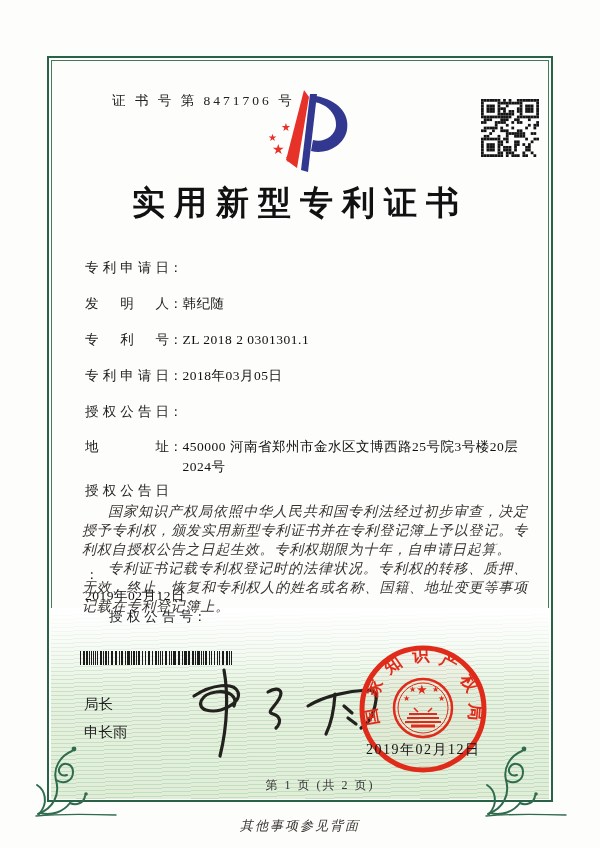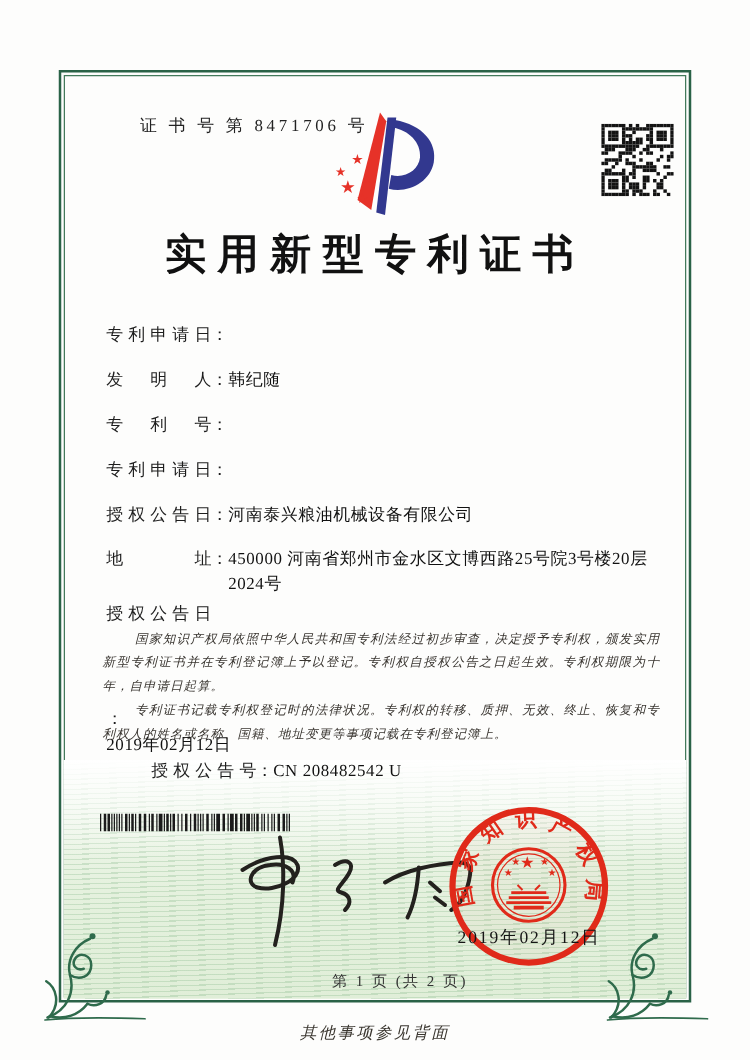--- a/index.html
+++ b/index.html
@@ -41,25 +41,25 @@
   .frow{display:flex;line-height:21px;margin-bottom:15px;}
   .frow.addr{line-height:20px;margin-bottom:3px;}
   .flabel{
     display:inline-block;width:84px;flex:0 0 84px;
     text-align:justify;text-align-last:justify;color:#1d1d1d;
   }
   .fcolon{flex:0 0 12px;}
   .fvalue{letter-spacing:0.5px;color:#111;}
   .frow.addr .fvalue{max-width:352px;}
   .grant-row{display:flex;line-height:21px;flex-direction:column;}
-  .grant-right{margin-left:36px;display:flex;}
+  .grant-right{margin-left:24px;display:flex;}
   
   .paras{position:absolute;left:82px;top:502px;width:446px;}
   .paras p{
-    margin:0;font-size:10px;line-height:19px;letter-spacing:0.8px;
+    margin:0;font-size:14px;line-height:19px;letter-spacing:0.8px;
     text-indent:26px;color:#38342f;font-style:italic;text-align:justify;
   }
   
   .barcode{position:absolute;left:80px;top:651px;width:156px;height:14px;}
   .barcode i{position:absolute;top:0;bottom:0;background:#1b1b1b;}
   
   .signer{position:absolute;left:84px;top:690px;font-size:14.5px;line-height:28px;color:#222;}
   .sig-svg{position:absolute;left:172px;top:658px;}
   
   .seal{position:absolute;left:356px;top:642px;}
@@ -365,43 +365,43 @@
         <span class="fcolon">：</span>
     </div>
     <div class="frow">
       <span class="flabel">发明人</span>
         <span class="fcolon">：</span>
       <span class="fvalue">韩纪随</span>
     </div>
     <div class="frow">
       <span class="flabel">专利号</span>
         <span class="fcolon">：</span>
+      <span class="fvalue">ZL 2018 2 0301301.1</span>
     </div>
     <div class="frow">
       <span class="flabel">专利申请日</span>
         <span class="fcolon">：</span>
+      <span class="fvalue">2018年03月05日</span>
     </div>
     <div class="frow">
       <span class="flabel">授权公告日</span>
         <span class="fcolon">：</span>
-      <span class="fvalue">河南泰兴粮油机械设备有限公司</span>
     </div>
     <div class="frow addr">
       <span class="flabel">地址</span>
         <span class="fcolon">：</span>
       <span class="fvalue">450000 河南省郑州市金水区文博西路25号院3号楼20层2024号</span>
     </div>
     <div class="grant-row">
       <span class="flabel">授权公告日</span>
         <span class="fcolon">：</span>
       <span class="fvalue">2019年02月12日</span>
       <span class="grant-right">
         <span class="flabel">授权公告号</span>
           <span class="fcolon">：</span>
-        <span class="fvalue">CN 208482542 U</span>
       </span>
     </div>
   </div>
 
   <div class="paras">
     <p>国家知识产权局依照中华人民共和国专利法经过初步审查，决定授予专利权，颁发实用新型专利证书并在专利登记簿上予以登记。专利权自授权公告之日起生效。专利权期限为十年，自申请日起算。</p>
     <p>专利证书记载专利权登记时的法律状况。专利权的转移、质押、无效、终止、恢复和专利权人的姓名或名称、国籍、地址变更等事项记载在专利登记簿上。</p>
   </div>
 
   <div class="barcode">
@@ -453,20 +453,24 @@
       <i style="left:131px;width:1px"></i>
       <i style="left:134px;width:1px"></i>
       <i style="left:137px;width:1px"></i>
       <i style="left:139px;width:1px"></i>
       <i style="left:142px;width:2px"></i>
       <i style="left:146px;width:2px"></i>
       <i style="left:149px;width:1px"></i>
       <i style="left:151px;width:1px"></i>
     </div>
 
+  <div class="signer">
+    <div>局长</div>
+    <div>申长雨</div>
+  </div>
 
   <svg class="sig-svg" width="250" height="110" viewBox="0 0 250 110">
     <g stroke="#23211e" stroke-width="3.2" fill="none" stroke-linecap="round" stroke-linejoin="round">
       <path d="M22,38 C40,26 62,24 66,34 C70,45 48,56 34,52 C24,49 28,36 44,34 C56,32 66,38 62,48"></path>
       <path d="M52,12 C56,34 56,66 48,98"></path>
       <path d="M96,34 C106,28 112,32 107,41 C102,50 94,54 101,56 C108,58 110,64 104,70"></path>
       <path d="M136,48 C152,38 176,33 196,32 C203,32 205,36 204,42 C202,56 196,66 189,70"></path>
       <path d="M163,36 C162,52 159,66 154,76"></path>
       <path d="M172,48 L180,55"></path>
       <path d="M176,60 L184,66"></path>

